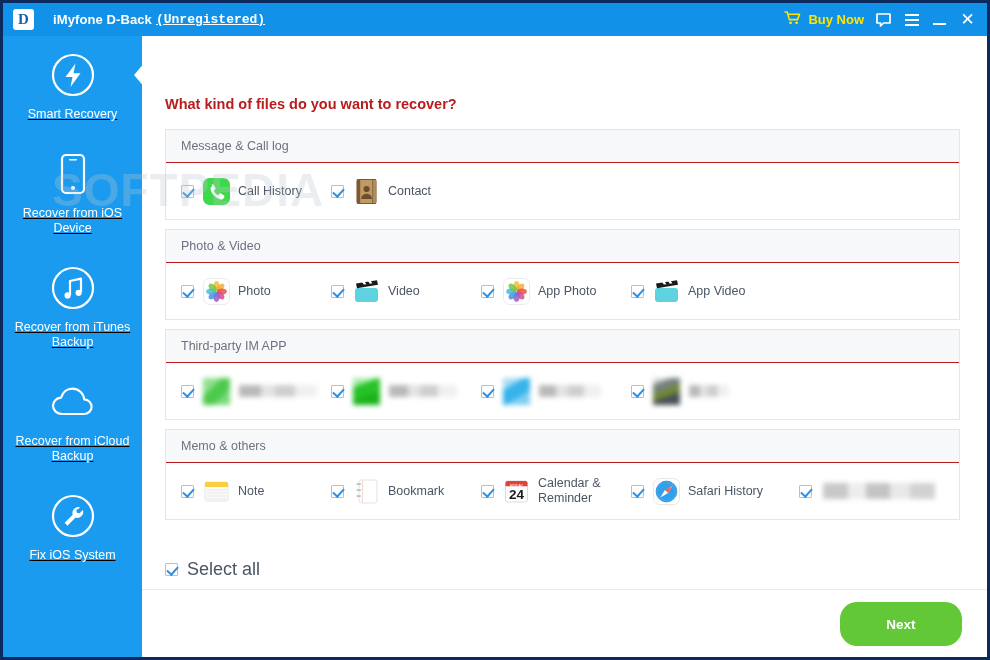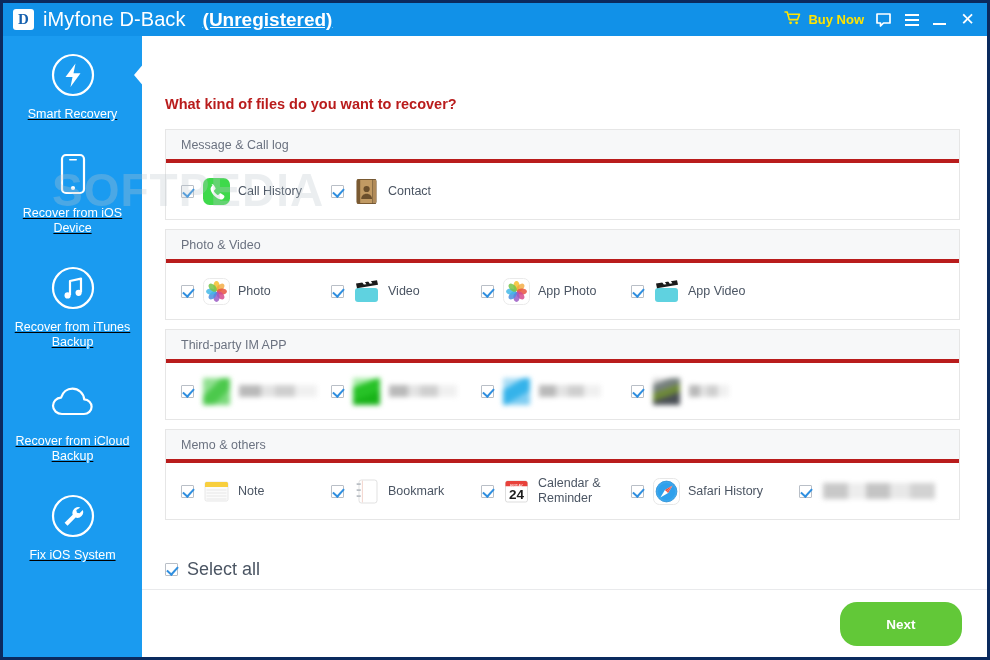--- a/index.html
+++ b/index.html
@@ -23,26 +23,26 @@
   }
   .logo {
     width: 21px; height: 21px; margin-left: 10px;
     background: #ffffff; border-radius: 3px;
     display: flex; align-items: center; justify-content: center;
     color: #1560ae; font-weight: bold; font-size: 15px;
     font-family: "Liberation Serif", serif;
     line-height: 1;
   }
   .app-title {
-    margin-left: 9px; color: #ffffff;
-    font-size: 20px; font-weight: normal;
+    margin-left: 19px; color: #ffffff;
+    font-size: 13px; font-weight: bold;
     letter-spacing: .1px;
   }
   .reg-status {
-    margin-left: 17px; color: #ffffff; font-size: 19px; font-weight: bold;
+    margin-left: 4px; color: #ffffff; font-size: 13px; font-weight: bold; font-family: Liberation Mono, monospace;
   }
   .reg-status u { text-decoration: underline; }
   .tb-right {
     margin-left: auto; display: flex; align-items: center;
     gap: 11px; margin-right: 11px;
   }
   .cart-icon { display: block; }
   .buy-now {
     color: #ffe400; font-size: 13px; font-weight: bold;
     margin-left: -4px;
@@ -97,21 +97,21 @@
     font-size: 14.5px; font-weight: bold; color: #b91c1c;
   }
   .panels { position: absolute; left: 23px; top: 93px; width: 795px; }
   .panel {
     border: 1px solid #e6e6e6;
     margin-bottom: 9px;
     background: #ffffff;
   }
   .panel-head {
     height: 33px; background: #f7f8f9;
-    border-bottom: 4px solid #b91c1c;
+    border-bottom: 1px solid #b91c1c;
     display: flex; align-items: center;
     padding-left: 15px;
     font-size: 12.5px; color: #6b7280;
   }
   .panel-body {
     display: flex; align-items: center;
     min-height: 56px;
     padding: 6px 0 6px 15px;
   }
   .file-item {

